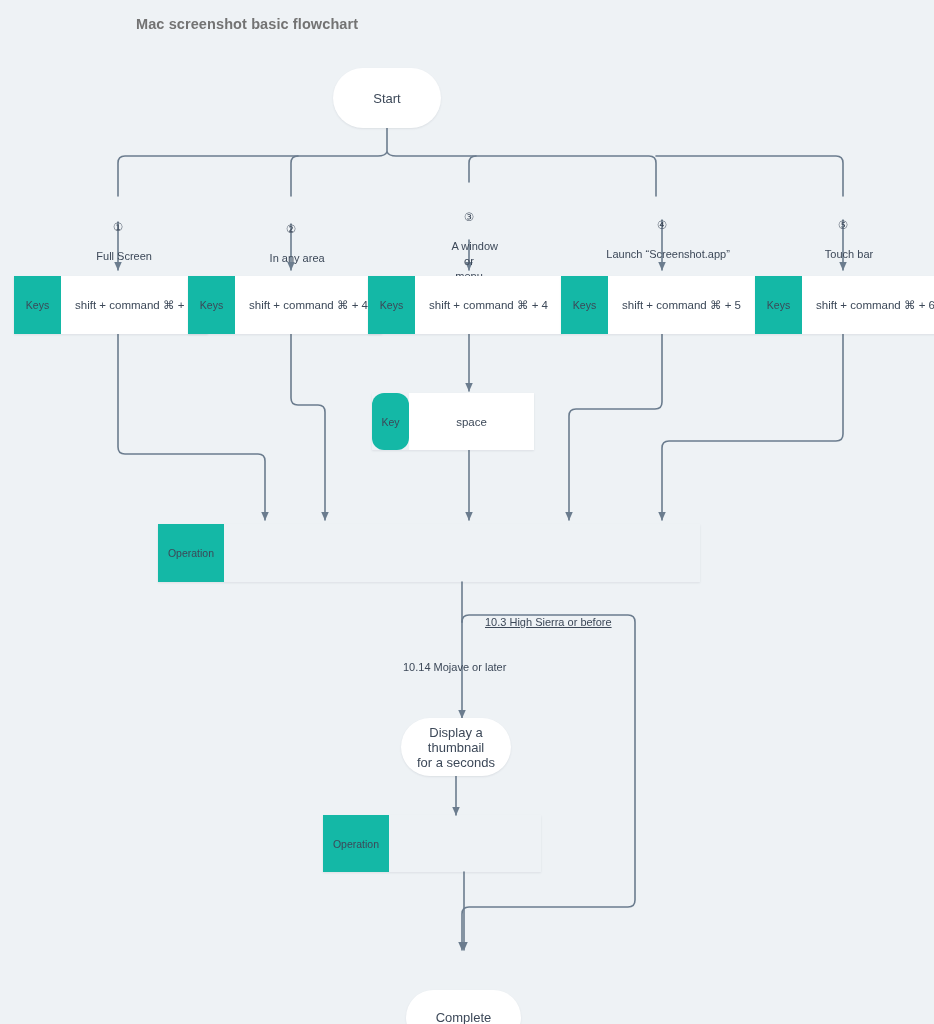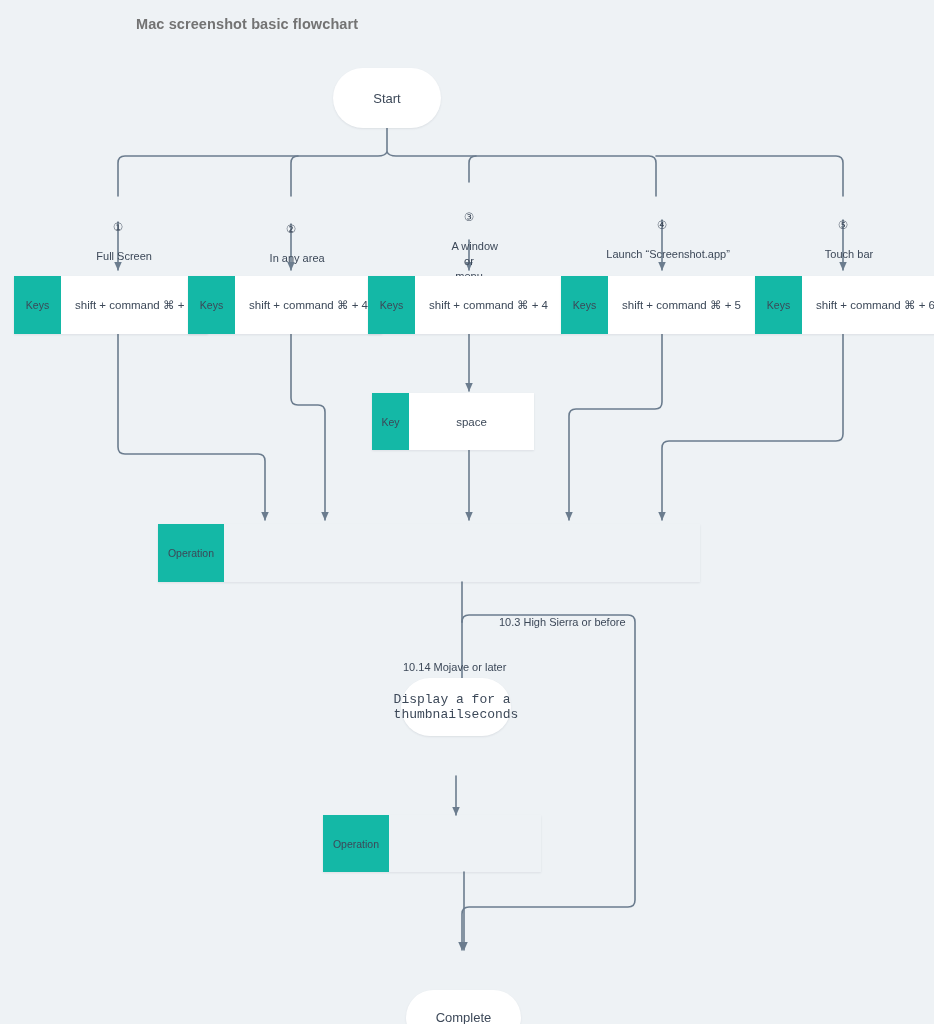--- a/index.html
+++ b/index.html
@@ -198,32 +198,32 @@
   <div class="flabel" style="left:783px; top:188px; width:120px;">
     <span class="circnum">⑤</span>
     <span>Touch bar</span>
   </div>
   <div class="node lbox" style="left:755px; top:276px; width:194px; height:58px;">
     <div class="tag" style="width:47px;">Keys</div>
     <div class="body">shift + command ⌘ + 6</div>
   </div>
 
   <div class="node lbox" style="left:372px; top:393px; width:162px; height:57px;">
-    <div class="tag" style="width:37px;">Key</div>
+    <div class="tag" style="width:37px;border-radius:12px;">Key</div>
     <div class="body">space</div>
   </div>
 
   <div class="node lbox" style="left:158px; top:524px; width:542px; height:58px;">
     <div class="tag" style="width:66px;">Operation</div>
   </div>
 
-  <div class="flabel left" style="left:499px; top:615px;">10.3 High Sierra or before</div>
+  <div class="flabel left" style="left:485px; top:615px;text-decoration:underline;">10.3 High Sierra or before</div>
   <div class="flabel left" style="left:403px; top:660px;">10.14 Mojave or later</div>
 
-  <div class="node terminal" style="left:401px; top:678px; width:110px; height:58px; flex-direction:row;font-family:Liberation Mono, monospace;">
+  <div class="node terminal" style="left:401px; top:718px; width:110px; height:58px; flex-direction:column;">
     <span>Display a thumbnail</span>
     <span>for a seconds</span>
   </div>
 
   <div class="node lbox" style="left:323px; top:815px; width:218px; height:57px;">
     <div class="tag" style="width:66px;">Operation</div>
   </div>
 
   <div class="node terminal" style="left:406px; top:954px; width:115px; height:55px;margin-top:36px;">
     <span>Complete</span>

